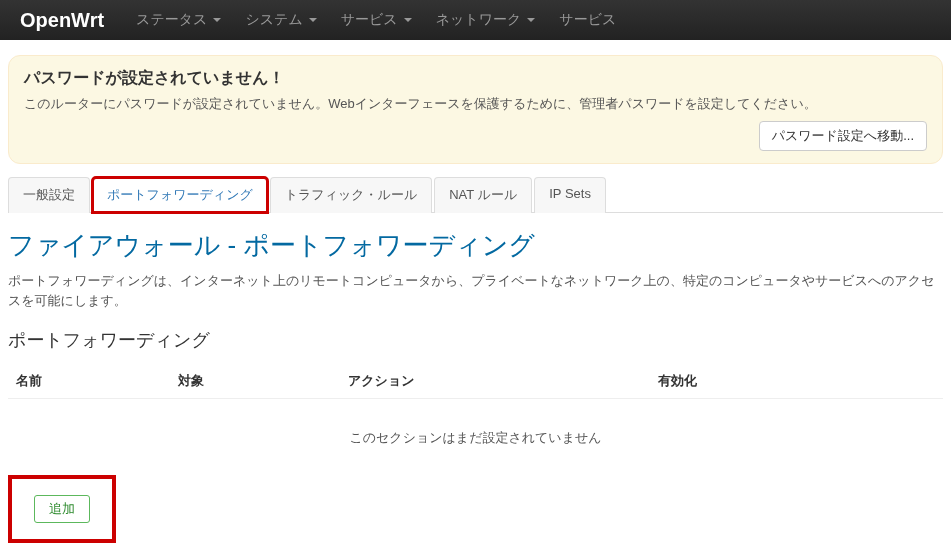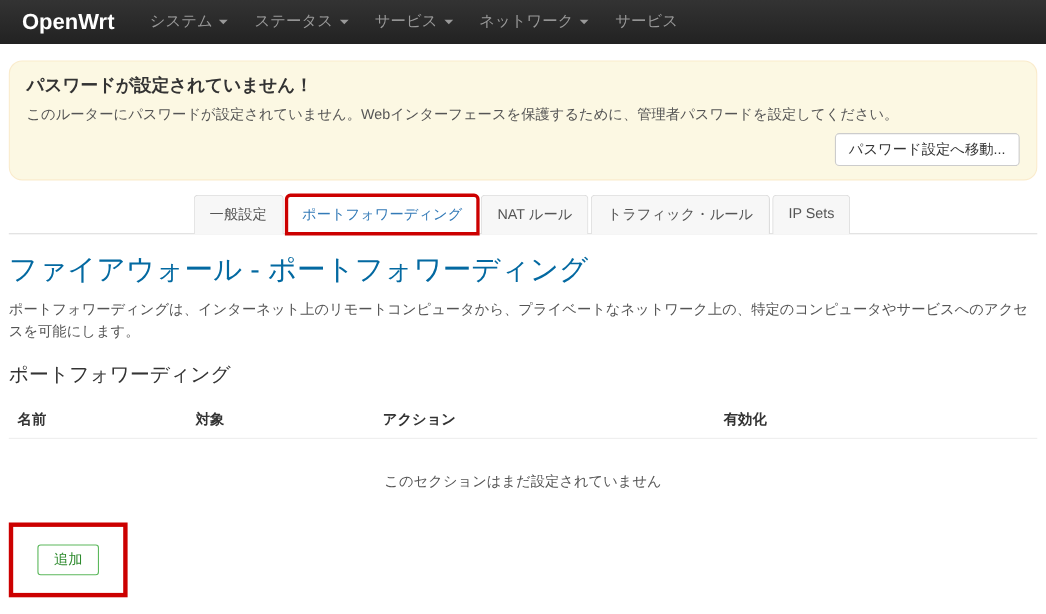--- a/index.html
+++ b/index.html
@@ -6,21 +6,21 @@
 body { font-family: "Helvetica Neue", Helvetica, Arial, sans-serif; font-size: 14px; color: #333; background: #fff; width: 951px; }
 .navbar { background: linear-gradient(#333, #222); height: 40px; display: flex; align-items: center; padding: 0 20px; }
 .navbar-brand { color: #fff; font-size: 20px; font-weight: bold; margin-right: 20px; text-decoration: none; }
 .nav-item { color: #999; padding: 10px 12px; cursor: pointer; display: inline-flex; align-items: center; gap: 4px; }
 .caret { display: inline-block; width: 0; height: 0; border-left: 4px solid transparent; border-right: 4px solid transparent; border-top: 4px solid currentColor; margin-left: 2px; }
 .alert { margin: 15px 8px 12px 8px; background: #fcf8e3; border: 1px solid #faebcc; padding: 12px 15px; border-radius: 12px; position: relative; }
 .alert h4 { font-size: 16px; font-weight: bold; margin-bottom: 6px; color: #333; }
 .alert p { font-size: 13px; color: #555; margin-bottom: 8px; }
 .alert .btn-right { text-align: right; }
 .btn { display: inline-block; padding: 5px 12px; border: 1px solid #ccc; background: #fff; border-radius: 4px; cursor: pointer; font-size: 13px; color: #333; }
-.tabs { margin: 0 8px 15px 8px; border-bottom: 1px solid #ddd; display: flex; justify-content: center; }
+.tabs { margin: 0 8px 15px 8px; border-bottom: 1px solid #ddd; display: flex; }
 .tab { padding: 8px 14px; border: 1px solid transparent; border-bottom: none; cursor: pointer; color: #555; background: #f7f7f7; border-color: #ddd; border-radius: 4px 4px 0 0; margin-right: 2px; font-size: 13px; position: relative; bottom: -1px; }
 .tab.active { background: #fff; border-color: #ddd; color: #337ab7; border-bottom: 1px solid #fff; }
 .highlight-red { outline: 3px solid #c00; outline-offset: -2px; }
 .content { padding: 0 8px; }
 h2 { font-size: 26px; font-weight: 500; margin-bottom: 8px; color: #0369a1; }
 .desc { font-size: 13px; color: #555; margin-bottom: 18px; line-height: 1.5; }
 h3 { font-size: 18px; font-weight: 500; margin-bottom: 12px; color: #333; }
 .table-header { display: flex; padding: 8px 0; font-weight: bold; font-size: 13px; border-bottom: 1px solid #eee; }
 .col-name { flex: 0 0 170px; padding-left: 8px; }
 .col-target { flex: 0 0 170px; }
@@ -30,25 +30,25 @@
 .add-wrapper { padding: 8px; display: inline-block; margin-left: 2px; margin-bottom: 20px; }
 .add-wrapper.highlight-red { outline: 4px solid #c00; padding: 18px 24px; }
 .btn-add { border: 1px solid #5cb85c; color: #2e8b2e; background: #fff; padding: 4px 14px; border-radius: 3px; cursor: pointer; font-size: 13px; }
 </style>
 </head>
 <body>
 
 <div class="navbar">
   <a class="navbar-brand">OpenWrt</a>
   <div class="nav-item">
-      <span>システム</span>
+      <span>ステータス</span>
       <span class="caret"></span>
     </div>
   <div class="nav-item">
-      <span>ステータス</span>
+      <span>システム</span>
       <span class="caret"></span>
     </div>
   <div class="nav-item">
       <span>サービス</span>
       <span class="caret"></span>
     </div>
   <div class="nav-item">
       <span>ネットワーク</span>
       <span class="caret"></span>
     </div>
@@ -61,22 +61,22 @@
   <h4>パスワードが設定されていません！</h4>
   <p>このルーターにパスワードが設定されていません。Webインターフェースを保護するために、管理者パスワードを設定してください。</p>
   <div class="btn-right">
     <button class="btn">パスワード設定へ移動...</button>
   </div>
 </div>
 
 <div class="tabs">
   <div class="tab">一般設定</div>
   <div class="tab active highlight-red">ポートフォワーディング</div>
+  <div class="tab">トラフィック・ルール</div>
   <div class="tab">NAT ルール</div>
-  <div class="tab">トラフィック・ルール</div>
   <div class="tab">IP Sets</div>
 </div>
 
 <div class="content">
   <h2>ファイアウォール - ポートフォワーディング</h2>
   <p class="desc">ポートフォワーディングは、インターネット上のリモートコンピュータから、プライベートなネットワーク上の、特定のコンピュータやサービスへのアクセスを可能にします。</p>
   <h3>ポートフォワーディング</h3>
 
   <div class="table-header">
     <div class="col-name">名前</div>

